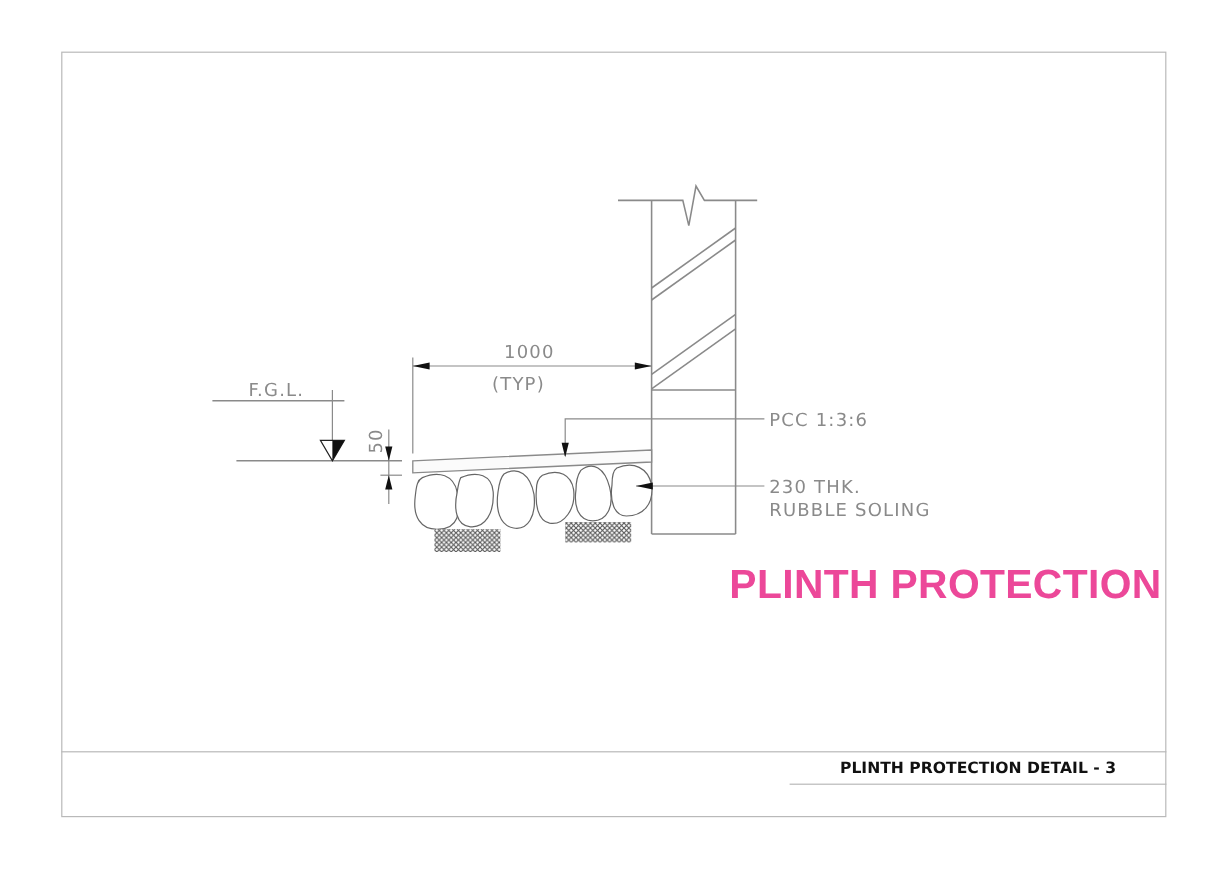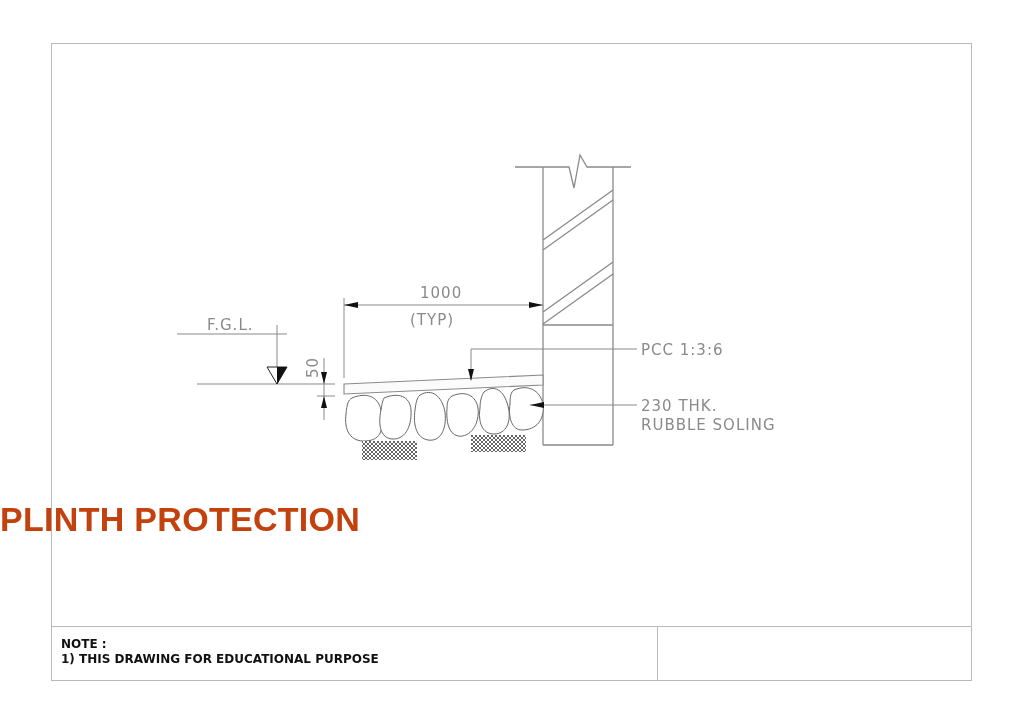--- a/index.html
+++ b/index.html
@@ -1,20 +1,20 @@
 <!DOCTYPE html>
 <html><head>
 <meta charset="utf-8">
 <style>
   html, body { margin:0; padding:0; background:#ffffff; }
   body { width:1024px; height:724px; position:relative; overflow:hidden; font-family:"Liberation Sans", sans-serif; }
   #sheet { position:absolute; left:51px; top:43px; width:921px; height:638px; border:1.5px solid #b9b9b9; box-sizing:border-box; }
   #drawing { position:absolute; left:0; top:0; width:1024px; height:724px; }
   .cad-text { font-family:"DejaVu Sans", sans-serif; fill:#8a8a8a; letter-spacing:1px; }
-  #main-title { position:absolute; left:0; width:968px; top:500px; text-align:left; font-family:"Liberation Sans", sans-serif; font-weight:bold; font-size:34px; color:#c2410c; letter-spacing:0.3px; }
+  #main-title { position:absolute; left:0; width:968px; top:468px; text-align:right; font-family:"Liberation Sans", sans-serif; font-weight:bold; font-size:34px; color:#ec4899; letter-spacing:0.3px; }
   #title-block { position:absolute; left:51px; top:626px; width:921px; height:55px; border-top:1.5px solid #b9b9b9; box-sizing:border-box; }
   #note-cell { position:absolute; left:0; top:0; width:607px; height:100%; border-right:1.5px solid #b9b9b9; box-sizing:border-box; padding:10px 0 0 10px; font-family:"DejaVu Sans", sans-serif; font-weight:bold; font-size:12px; color:#111; line-height:15px; }
   #info-cell { position:absolute; left:607px; top:0; width:314px; height:100%; }
   .info-row { height:27px; display:flex; align-items:center; justify-content:center; font-family:"DejaVu Sans", sans-serif; font-weight:bold; font-size:13px; color:#111; box-sizing:border-box; }
   .info-row.first { border-bottom:1.5px solid #b9b9b9; }
 </style>
 </head>
 <body>
 
 <div id="sheet"></div>
@@ -91,19 +91,16 @@
     <line x1="530" y1="405" x2="637" y2="405" stroke="#8a8a8a" stroke-width="1"></line>
     <path d="M530,405 L544,402 L544,408 Z" fill="#111"></path>
     <text class="cad-text" x="641" y="411" font-size="15">230 THK.</text>
     <text class="cad-text" x="641" y="430" font-size="15">RUBBLE SOLING</text>
   </g>
 </svg>
 
 <div id="main-title">PLINTH PROTECTION</div>
 
 <div id="title-block">
-  <div id="note-cell">
-    <div>NOTE :</div>
-    <div>1) THIS DRAWING FOR EDUCATIONAL PURPOSE</div>
-  </div>
   <div id="info-cell">
+    <div class="info-row first">PLINTH PROTECTION DETAIL - 3</div>
   </div>
 </div>
 
 </body></html>

